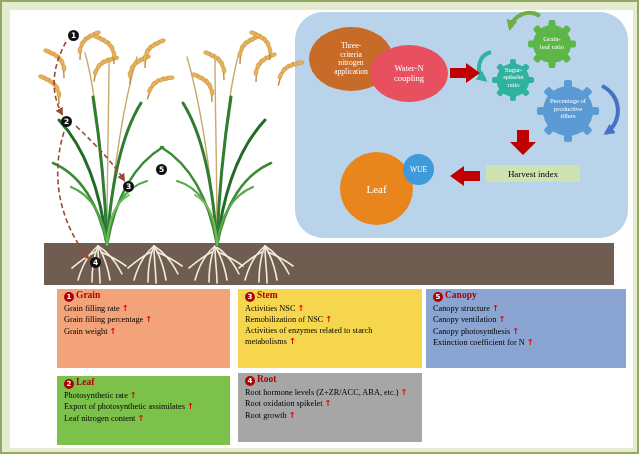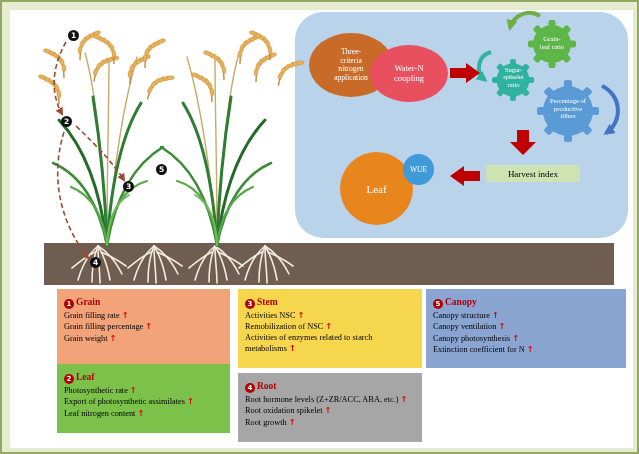--- a/index.html
+++ b/index.html
@@ -10,21 +10,21 @@
   .flowbg{position:absolute;left:293px;top:10px;width:333px;height:226px;background:#b9d4ea;border-radius:28px;z-index:1}
   .art{position:absolute;left:0;top:0;z-index:2}
   .abs{position:absolute;z-index:3}
   .ml{white-space:pre-line}
   .ell{display:flex;align-items:center;justify-content:center;text-align:center;color:#fff;border-radius:50%}
   .glabel{color:#fff;text-align:center;z-index:3;position:absolute}
   .hbox{display:flex;align-items:center;justify-content:center;text-align:center;border-radius:2px;color:#000}
   .pmark{position:absolute;z-index:4;width:11px;height:11px;border-radius:50%;background:#111;color:#fff;
          font-size:7.5px;display:flex;align-items:center;justify-content:center;font-weight:bold;
          font-family:"DejaVu Sans",sans-serif}
-  .panel{position:absolute;z-index:3;border-radius:0;padding:8px 7px 4px 7px}
+  .panel{position:absolute;z-index:3;border-radius:0;padding:1px 7px 4px 7px}
   .ptitle{font-size:9.5px;font-weight:bold;color:#b00000;margin-bottom:1px}
   .tnum{display:inline-flex;width:10px;height:10px;border-radius:50%;background:#b00000;color:#fff;font-size:7px;
         font-weight:bold;align-items:center;justify-content:center;margin-right:2px;vertical-align:-1px;
         font-family:"DejaVu Sans",sans-serif}
   .item{font-size:8.3px;line-height:1.25}
   .up{color:#e00000;font-weight:bold;margin-left:2px;font-family:"DejaVu Sans",sans-serif}
 </style>
 </head>
 <body>
 
@@ -145,21 +145,21 @@
       <path d="M600,84 A27 27 0 0 1 604,131" stroke="#4472c4" stroke-width="4" marker-end="url(#mBlue)"></path>
     </g>
 
     <g fill="#c00000">
       <polygon points="448,66 464,66 464,61 478,71 464,81 464,76 448,76"></polygon>
       <polygon points="515,128 527,128 527,140 534,140 521,153 508,140 515,140"></polygon>
       <polygon points="478,169 462,169 462,164 448,174 462,184 462,179 478,179"></polygon>
     </g>
   </svg>
 
-  <div class="abs ell" style="left:307px;top:31px;width:84px;height:64px;background:#c96b28;font-size:7.6px;line-height:1.12">
+  <div class="abs ell" style="left:307px;top:25px;width:84px;height:64px;background:#c96b28;font-size:7.6px;line-height:1.12">
     <span class="ml">Three-
 criteria
 nitrogen
 application</span>
   </div>
   <div class="abs ell" style="left:368px;top:43px;width:78px;height:57px;background:#e8505f;font-size:8.6px;line-height:1.15">
     <span class="ml">Water-N
 coupling</span>
   </div>
 
@@ -214,21 +214,21 @@
   </section>
 
   <section class="panel" style="left:424px;top:287px;width:200px;height:79px;background:#8aa5d2">
     <h3 class="ptitle"><span class="tnum">5</span><span>Canopy</span></h3>
     <div class="item"><span>Canopy structure</span><span class="up">↑</span></div>
     <div class="item"><span>Canopy ventilation</span><span class="up">↑</span></div>
     <div class="item"><span>Canopy photosynthesis</span><span class="up">↑</span></div>
     <div class="item"><span>Extinction coefficient for N</span><span class="up">↑</span></div>
   </section>
 
-  <section class="panel" style="left:55px;top:362px;width:173px;height:69px;background:#7cc24a">
+  <section class="panel" style="left:55px;top:374px;width:173px;height:69px;background:#7cc24a">
     <h3 class="ptitle"><span class="tnum">2</span><span>Leaf</span></h3>
     <div class="item"><span>Photosynthetic rate</span><span class="up">↑</span></div>
     <div class="item"><span>Export of photosynthetic assimilates</span><span class="up">↑</span></div>
     <div class="item"><span>Leaf nitrogen content</span><span class="up">↑</span></div>
   </section>
 
   <section class="panel" style="left:236px;top:371px;width:184px;height:69px;background:#a6a6a6">
     <h3 class="ptitle"><span class="tnum">4</span><span>Root</span></h3>
     <div class="item"><span>Root hormone levels (Z+ZR/ACC, ABA, etc.)</span><span class="up">↑</span></div>
     <div class="item"><span>Root oxidation spikelet</span><span class="up">↑</span></div>

